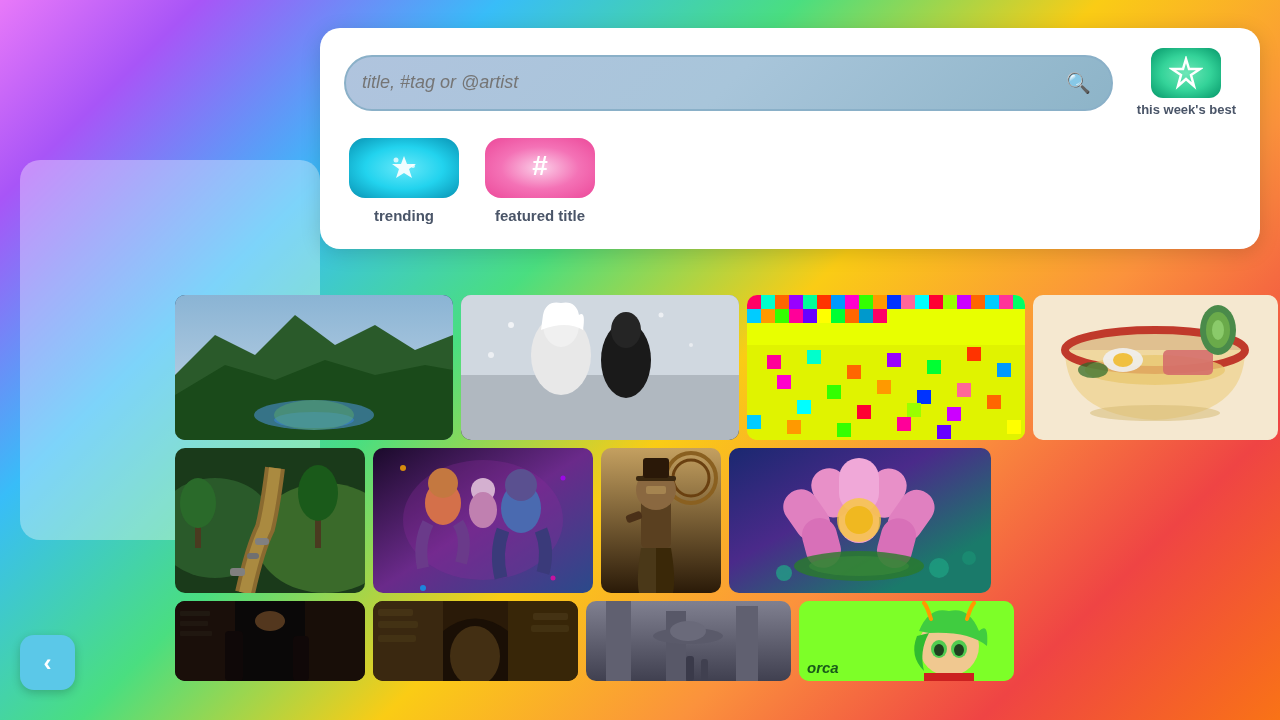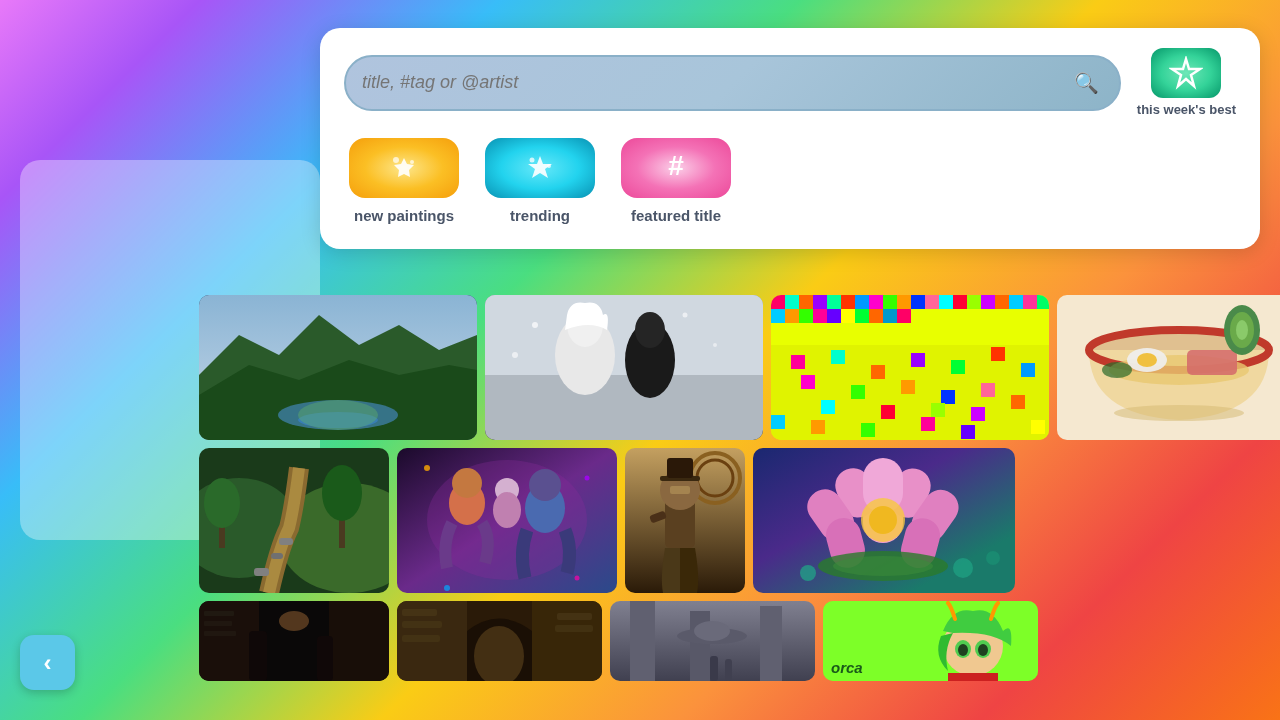--- a/index.html
+++ b/index.html
@@ -72,20 +72,21 @@
       cursor: pointer;
       color: #6a8fa0;
       font-size: 20px;
     }
 
     
     .top-categories {
       display: flex;
       gap: 12px;
       align-items: flex-end;
+      margin-left: 8px;
     }
 
     .top-cat-item {
       display: flex;
       flex-direction: column;
       align-items: center;
       gap: 4px;
       cursor: pointer;
       min-width: 80px;
     }
@@ -171,21 +172,20 @@
       right: 10px;
       z-index: 8;
       display: flex;
       flex-direction: column;
       gap: 8px;
     }
 
     .grid-row {
       display: flex;
       gap: 8px;
-      margin-left: 24px;
     }
 
     .art-card {
       border-radius: 10px;
       overflow: hidden;
       cursor: pointer;
       flex-shrink: 0;
     }
 
     
@@ -256,30 +256,20 @@
         </div>
         <span class="top-cat-label">this week's best</span>
       </div>
 
 
     </div>
   </div>
 
   <div class="bottom-categories">
 
-    <div class="cat-item">
-      <div class="cat-icon yellow">
-        <svg width="40" height="40" viewBox="0 0 40 40">
-          <path d="M20,10 L23,16 L30,17 L25,22 L26,29 L20,26 L14,29 L15,22 L10,17 L17,16 Z" fill="white" opacity="0.9"></path>
-          <circle cx="12" cy="12" r="3" fill="white" opacity="0.7"></circle>
-          <circle cx="28" cy="14" r="2" fill="white" opacity="0.7"></circle>
-        </svg>
-      </div>
-      <span class="cat-label">new paintings</span>
-    </div>
 
 
     <div class="cat-item">
       <div class="cat-icon cyan">
         <svg width="40" height="40" viewBox="0 0 40 40">
           <polygon points="20,8 23,16 32,16 25,21 28,30 20,25 12,30 15,21 8,16 17,16" fill="white" opacity="0.9"></polygon>
           <circle cx="12" cy="12" r="2.5" fill="white" opacity="0.75"></circle>
           <circle cx="29" cy="18" r="2" fill="white" opacity="0.75"></circle>
         </svg>
       </div>

